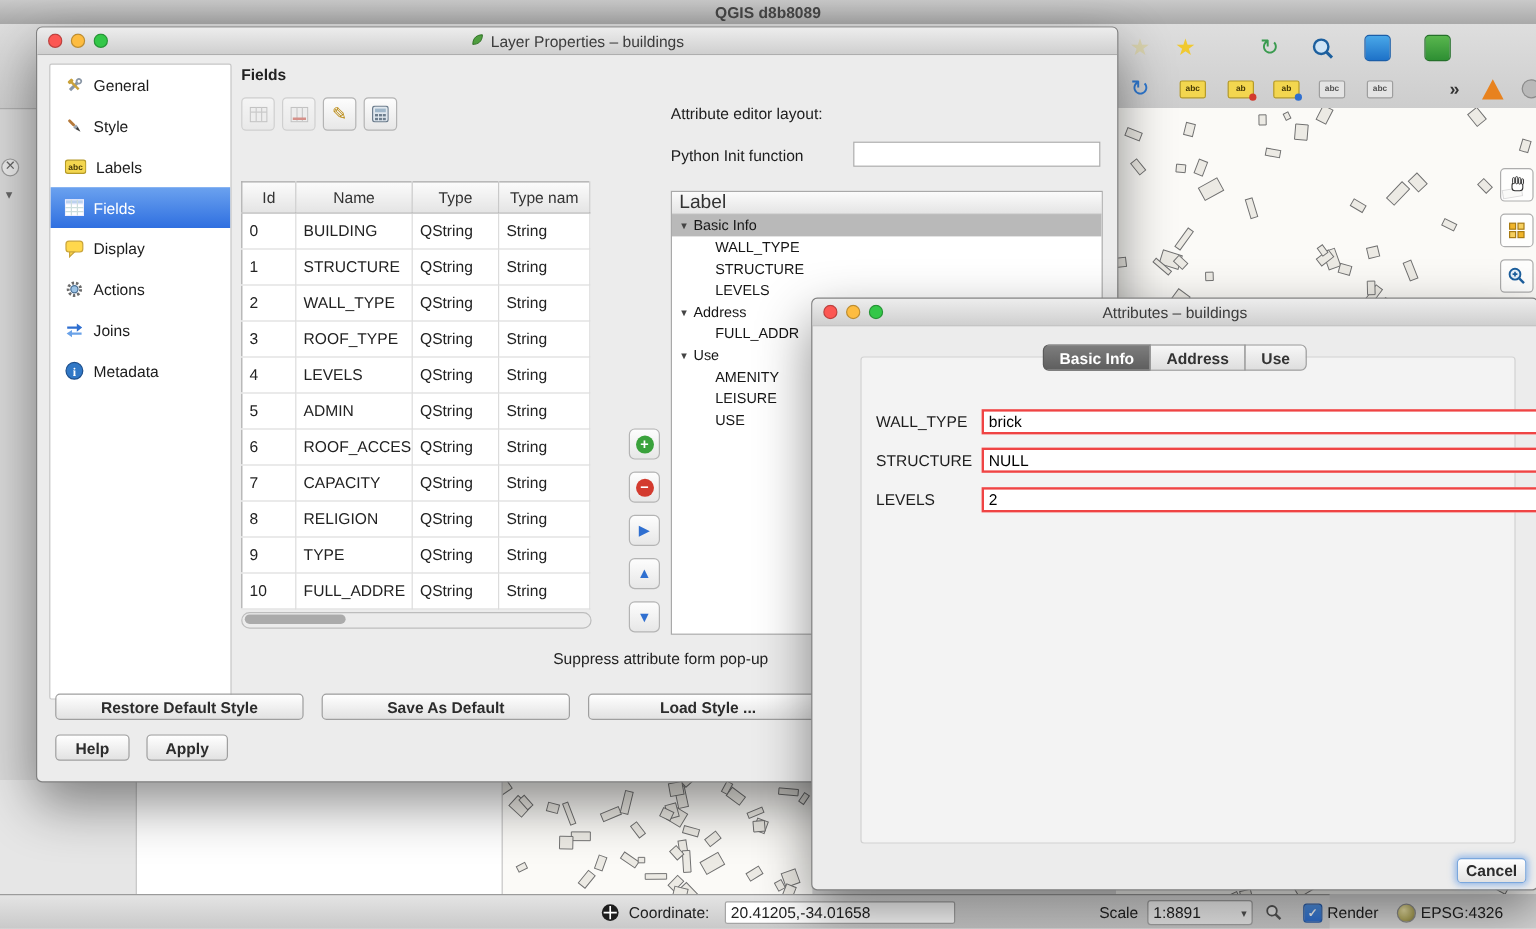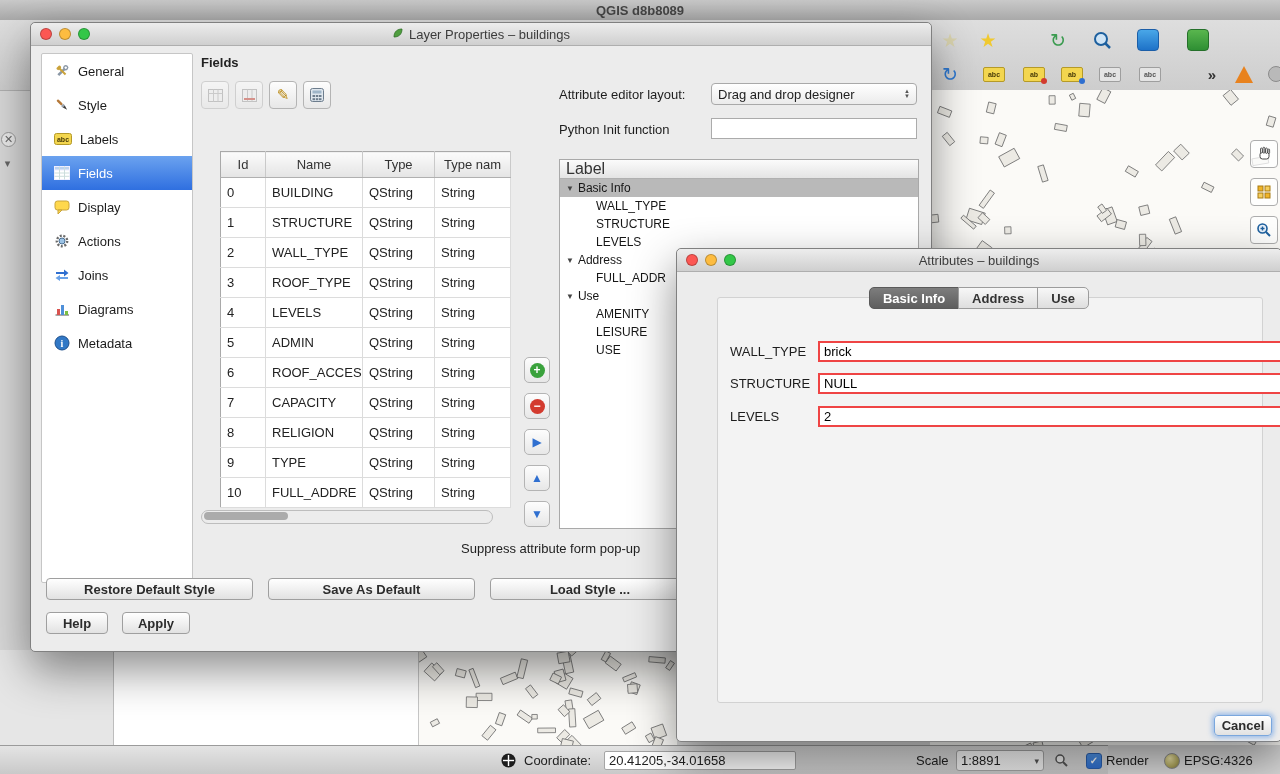--- a/index.html
+++ b/index.html
@@ -78,21 +78,21 @@
   .side-item.sel{background:linear-gradient(#6ba2ef,#2f6fe0);color:#fff;}
   .side-item svg{flex:0 0 auto;}
 
   .lp-toolbar{position:absolute;left:170px;top:58px;display:flex;gap:6px;}
   .tbtn{width:26px;height:26px;background:linear-gradient(#fdfdfd,#e7e7e7);
     border:1px solid #b4b4b4;border-radius:4px;display:flex;align-items:center;justify-content:center;}
   .tbtn.dis{opacity:.5;}
 
   .lp-tablewrap{position:absolute;left:170px;top:128px;width:292px;}
   table.fields{border-collapse:collapse;table-layout:fixed;width:290px;background:#fff;
-    border:1px solid #a9a9a9;font-size:13px;margin-left:19px;}
+    border:1px solid #a9a9a9;font-size:13px;}
   table.fields th{height:23px;background:linear-gradient(#fbfbfb,#e4e4e4);
     border-right:1px solid #c9c9c9;border-bottom:1px solid #b0b0b0;font-weight:400;color:#333;
     overflow:hidden;white-space:nowrap;}
   table.fields td{height:29px;border-right:1px solid #dcdcdc;border-bottom:1px solid #dcdcdc;
     padding:0 0 0 6px;overflow:hidden;white-space:nowrap;}
   .hscroll{margin-top:2px;width:290px;height:12px;background:#ececec;border:1px solid #bdbdbd;border-radius:7px;position:relative;}
   .hthumb{position:absolute;left:2px;top:1px;width:84px;height:8px;border-radius:5px;background:#ababab;}
 
   .midbtns{position:absolute;left:493px;top:334px;display:flex;flex-direction:column;gap:10px;}
   .mbtn{width:24px;height:24px;background:linear-gradient(#fdfdfd,#e7e7e7);border:1px solid #b4b4b4;
@@ -576,29 +576,20 @@
         <span>Actions</span>
       </div>
       <div class="side-item">
         <svg width="16" height="14">
           <path d="M2 4 H10 L10 1.5 L14.5 5 L10 8.5 L10 6 H2 Z" fill="#2f6fd0"></path>
           <path d="M14 11 H6 L6 9 L1.5 12 L6 15 L6 13 H14 Z" fill="#6aa2e8" transform="translate(0,-2)"></path>
         </svg>
         <span>Joins</span>
       </div>
       <div class="side-item">
-        <svg width="16" height="14">
-          <line x1="1.5" y1="13" x2="15" y2="13" stroke="#555"></line>
-          <rect x="3" y="7" width="3" height="6" fill="#d9534f"></rect>
-          <rect x="7" y="3" width="3" height="10" fill="#4f90d9"></rect>
-          <rect x="11" y="9" width="3" height="4" fill="#7bc043"></rect>
-        </svg>
-        <span>Diagrams</span>
-      </div>
-      <div class="side-item">
         <svg width="16" height="16">
           <circle cx="8" cy="8" r="7" fill="#3178c6" stroke="#1d4f8c"></circle>
           <text x="8" y="12" text-anchor="middle" font-size="10" font-weight="bold" fill="#fff" font-family="Liberation Serif, serif">i</text>
         </svg>
         <span>Metadata</span>
       </div>
     </div>
 
     <div class="lp-toolbar">
       <div class="tbtn dis">
@@ -736,27 +727,20 @@
         </div>
       <div class="mbtn">
           <span class="arrow">▲</span>
         </div>
       <div class="mbtn">
           <span class="arrow">▼</span>
         </div>
     </div>
 
     <div class="lp-label" style="left:528px;top:64px">Attribute editor layout:</div>
-    <div class="popup">
-      <span>Drag and drop designer</span>
-      <span class="pp-arrows">
-          <span>▲</span>
-          <span>▼</span>
-        </span>
-    </div>
     <div class="lp-label" style="left:528px;top:99px">Python Init function</div>
     <input class="txtinput" style="left: 680px; top: 95px; width: 206px; height: 21px;" value="">
 
     <div class="tree">
       <div class="tree-header">Label</div>
       <div>
           <div class="tree-row top sel">
             <span class="tri">▼</span>
             <span>Basic Info</span>
           </div>

